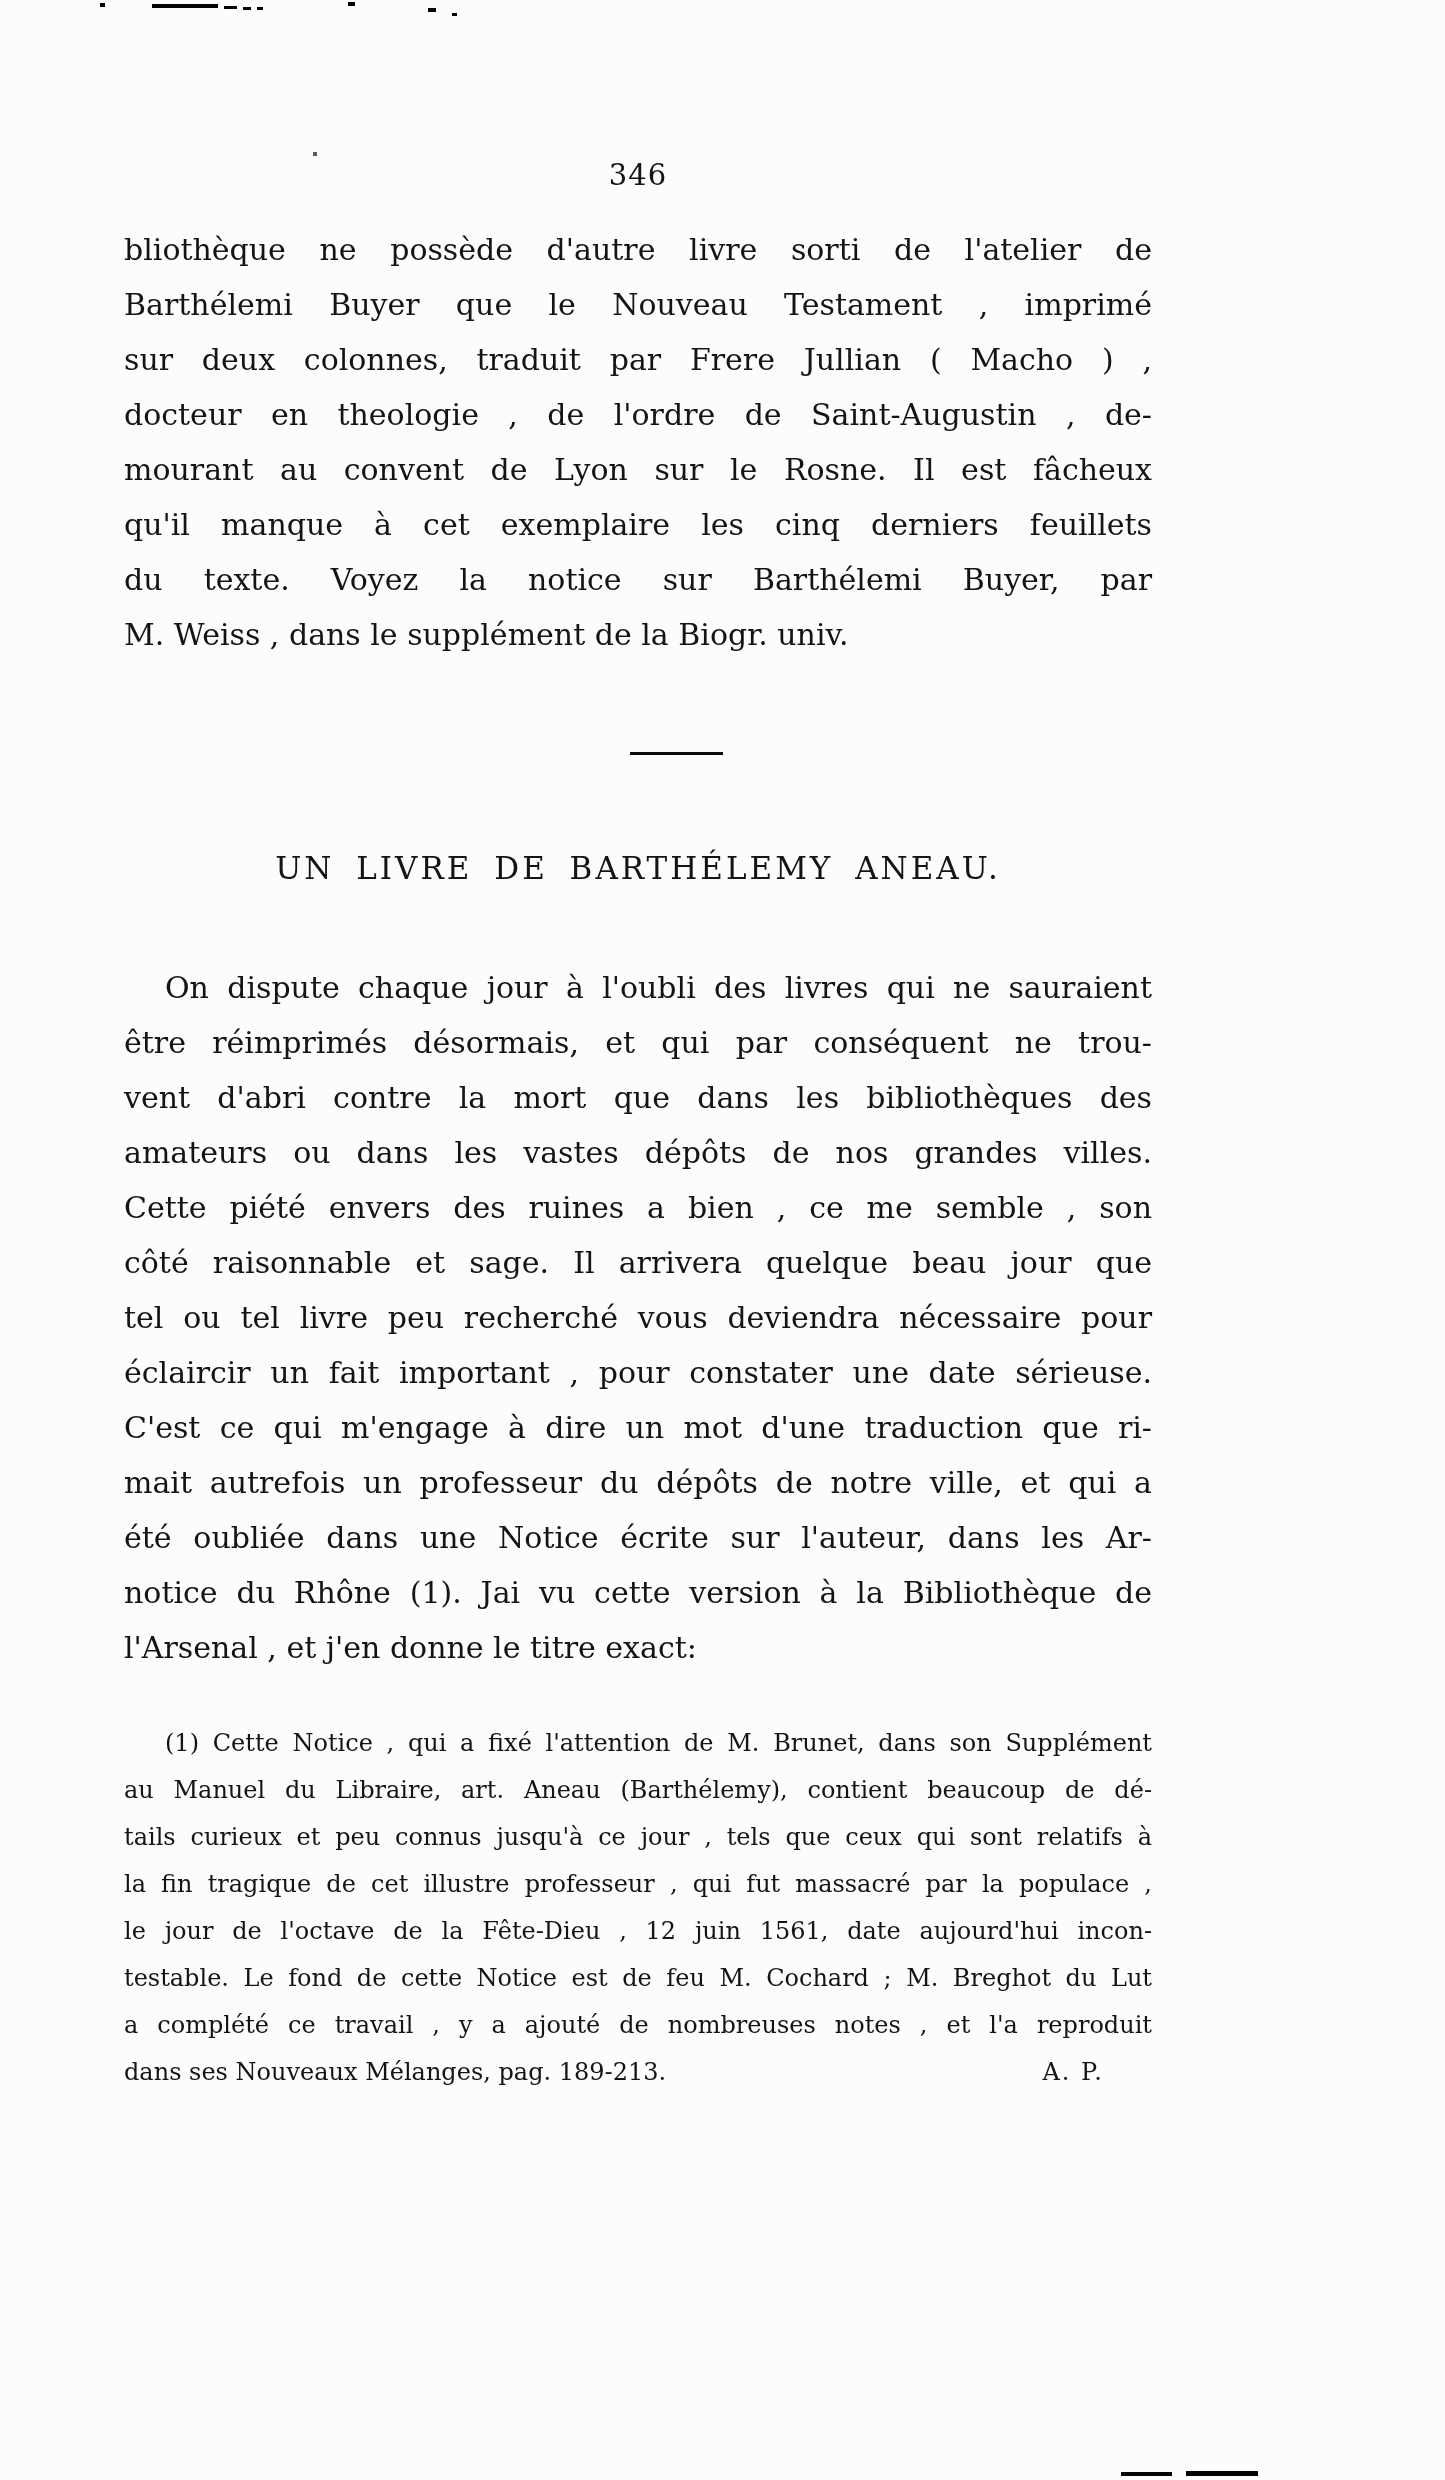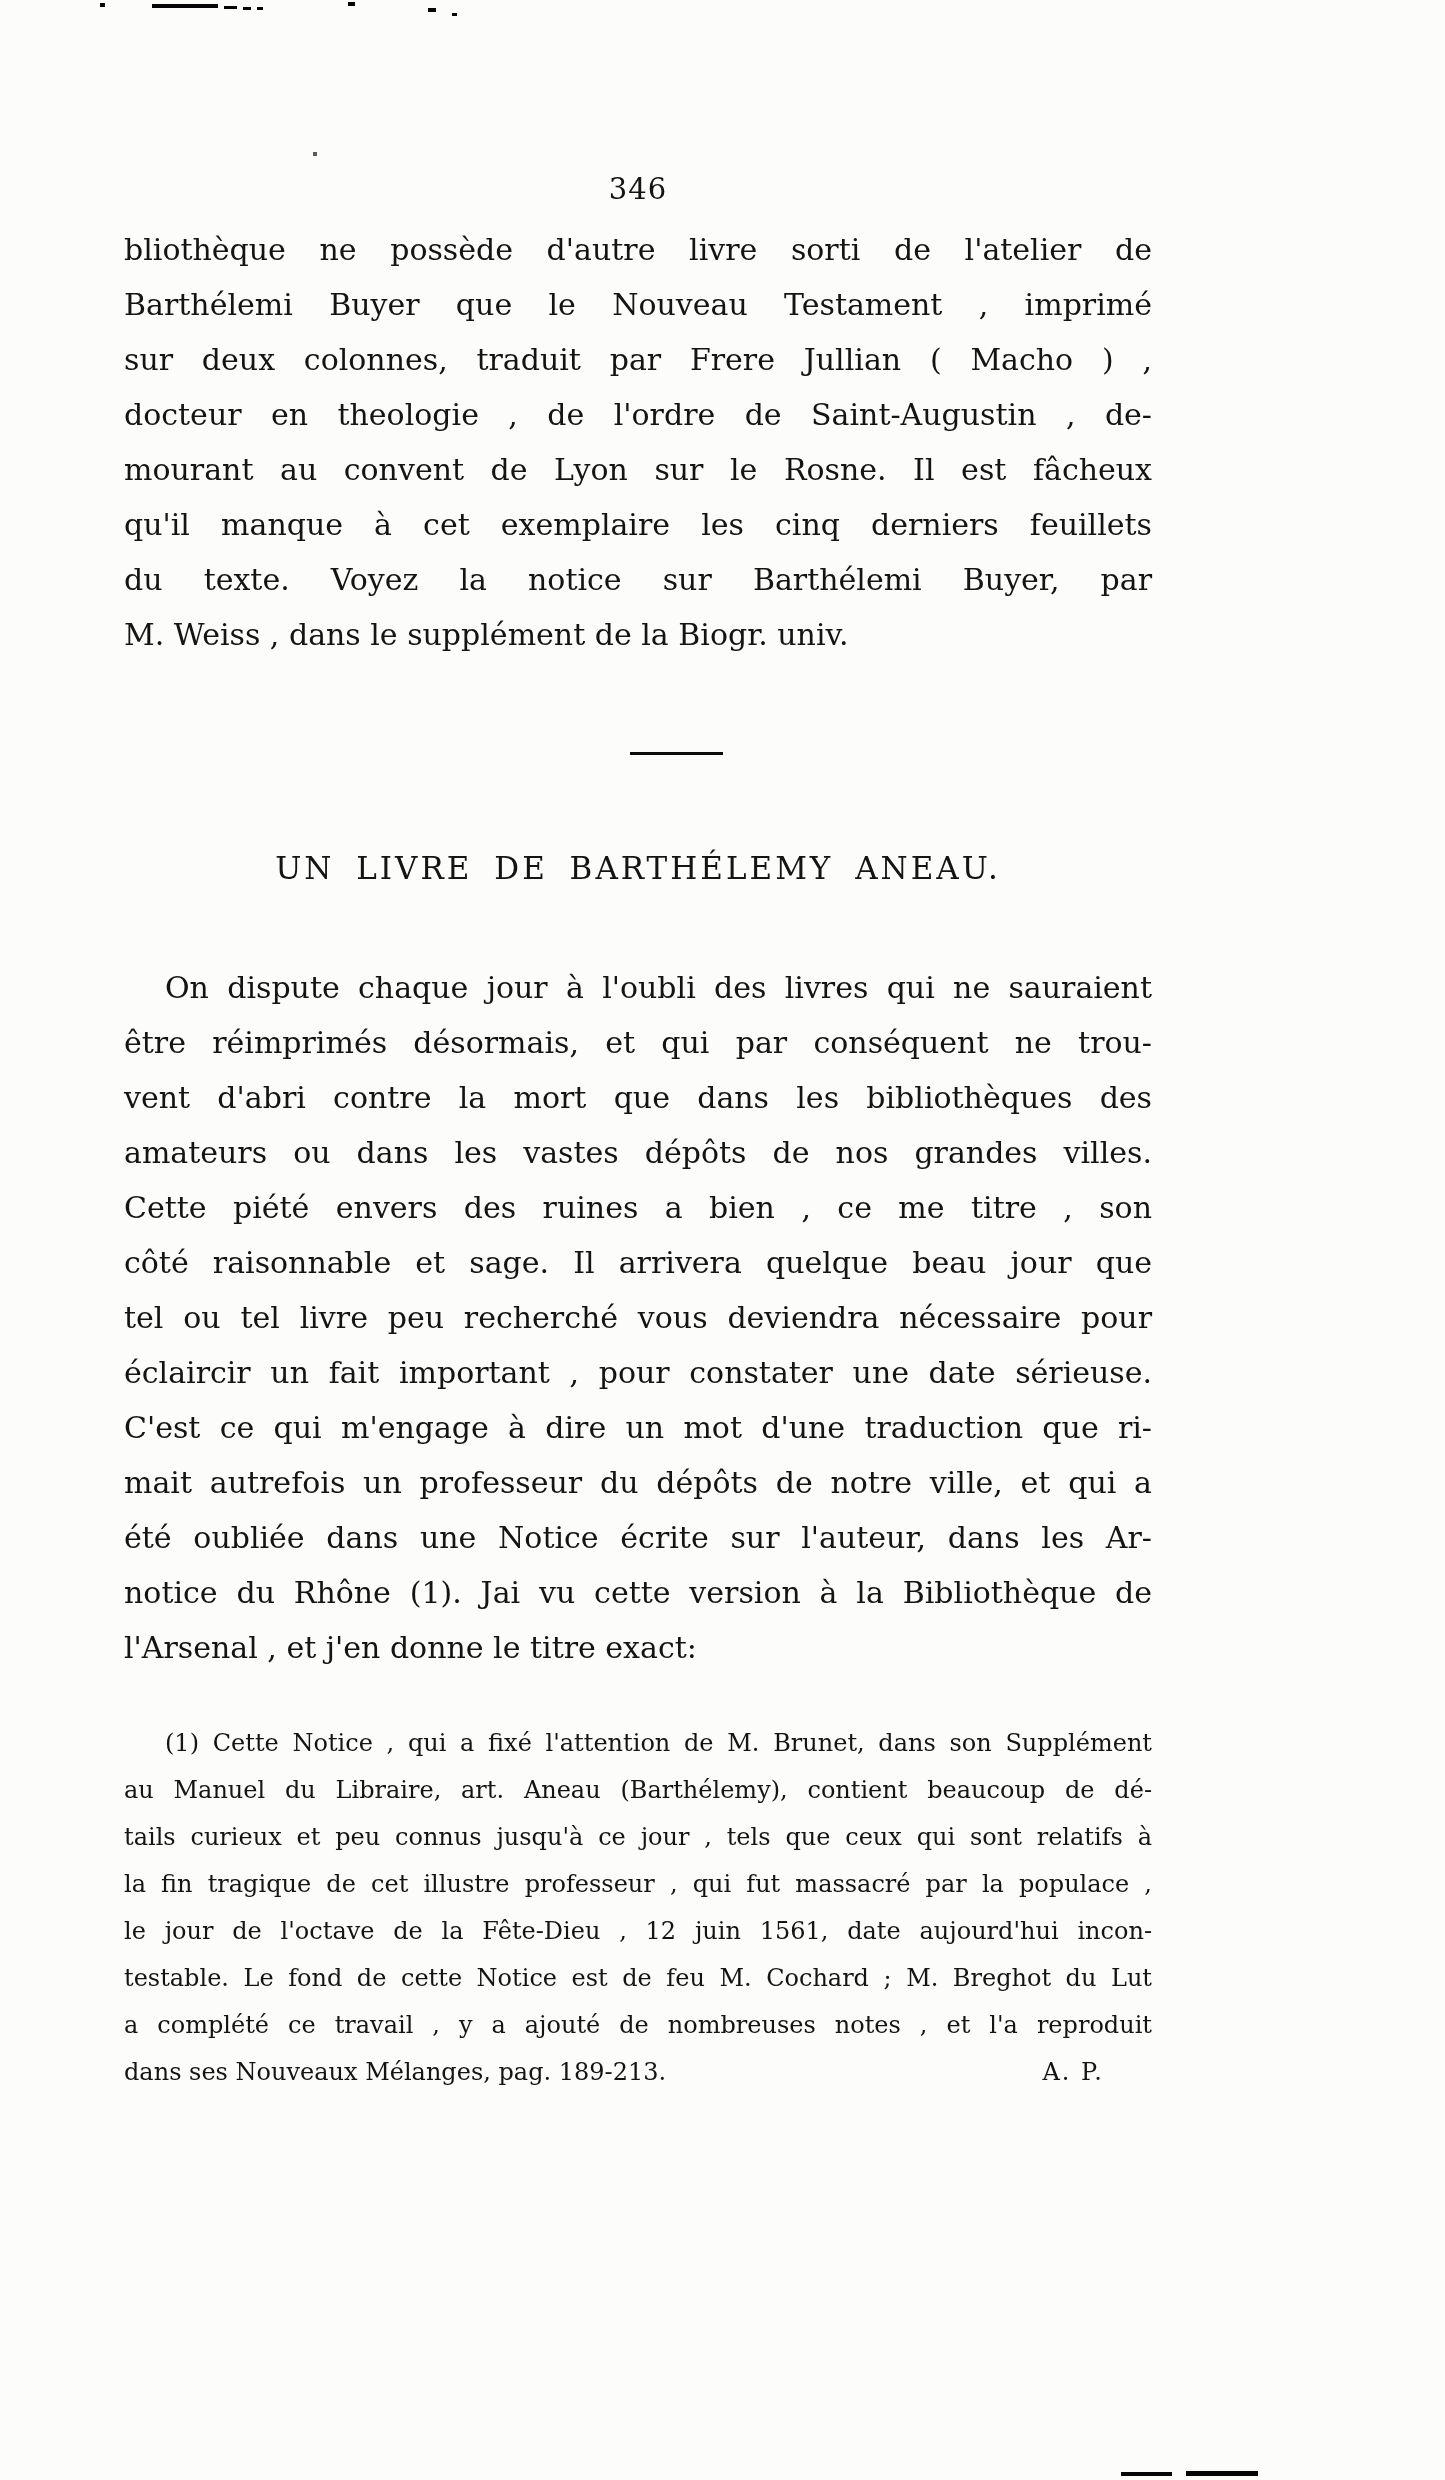--- a/index.html
+++ b/index.html
@@ -10,21 +10,21 @@
     font-family: "DejaVu Serif", "Liberation Serif", serif;
     color: #141414;
     overflow: hidden;
   }
   .page-text {
     position: absolute;
     left: 124px; top: 0;
     width: 1028px;
   }
   .page-number {
-    position: absolute; top: 172px; left: 0;
+    position: absolute; top: 158px; left: 0;
     width: 100%;
     text-align: center;
     font-size: 29px;
     letter-spacing: 1px;
   }
   .para { position: absolute; left: 0; width: 100%; }
   .para-1 { top: 222px; font-size: 30px; line-height: 55px; }
   .para-2 { top: 960px; font-size: 30px; line-height: 55px; }
   .footnote { top: 1720px; font-size: 24px; line-height: 47px; }
   .line {
@@ -73,21 +73,21 @@
 
   <div class="rule"></div>
 
   <div class="heading">UN LIVRE DE BARTHÉLEMY ANEAU.</div>
 
   <div class="para para-2">
       <div class="line indent"><span>On dispute chaque jour à l'oubli des livres qui ne sauraient</span></div>
       <div class="line"><span>être réimprimés désormais, et qui par conséquent ne trou-</span></div>
       <div class="line"><span>vent d'abri contre la mort que dans les bibliothèques des</span></div>
       <div class="line"><span>amateurs ou dans les vastes dépôts de nos grandes villes.</span></div>
-      <div class="line"><span>Cette piété envers des ruines a bien , ce me titre , son</span></div>
+      <div class="line"><span>Cette piété envers des ruines a bien , ce me semble , son</span></div>
       <div class="line"><span>côté raisonnable et sage. Il arrivera quelque beau jour que</span></div>
       <div class="line"><span>tel ou tel livre peu recherché vous deviendra nécessaire pour</span></div>
       <div class="line"><span>éclaircir un fait important , pour constater une date sérieuse.</span></div>
       <div class="line"><span>C'est ce qui m'engage à dire un mot d'une traduction que ri-</span></div>
       <div class="line"><span>mait autrefois un professeur du dépôts de notre ville, et qui a</span></div>
       <div class="line"><span>été oubliée dans une Notice écrite sur l'auteur, dans les </span><span class="it">Ar-</span></div>
       <div class="line"><span class="it">notice du Rhône</span><span> (1). Jai vu cette version à la Bibliothèque de</span></div>
       <div class="line end"><span>l'Arsenal , et j'en donne le titre exact:</span></div>
     </div>
 

